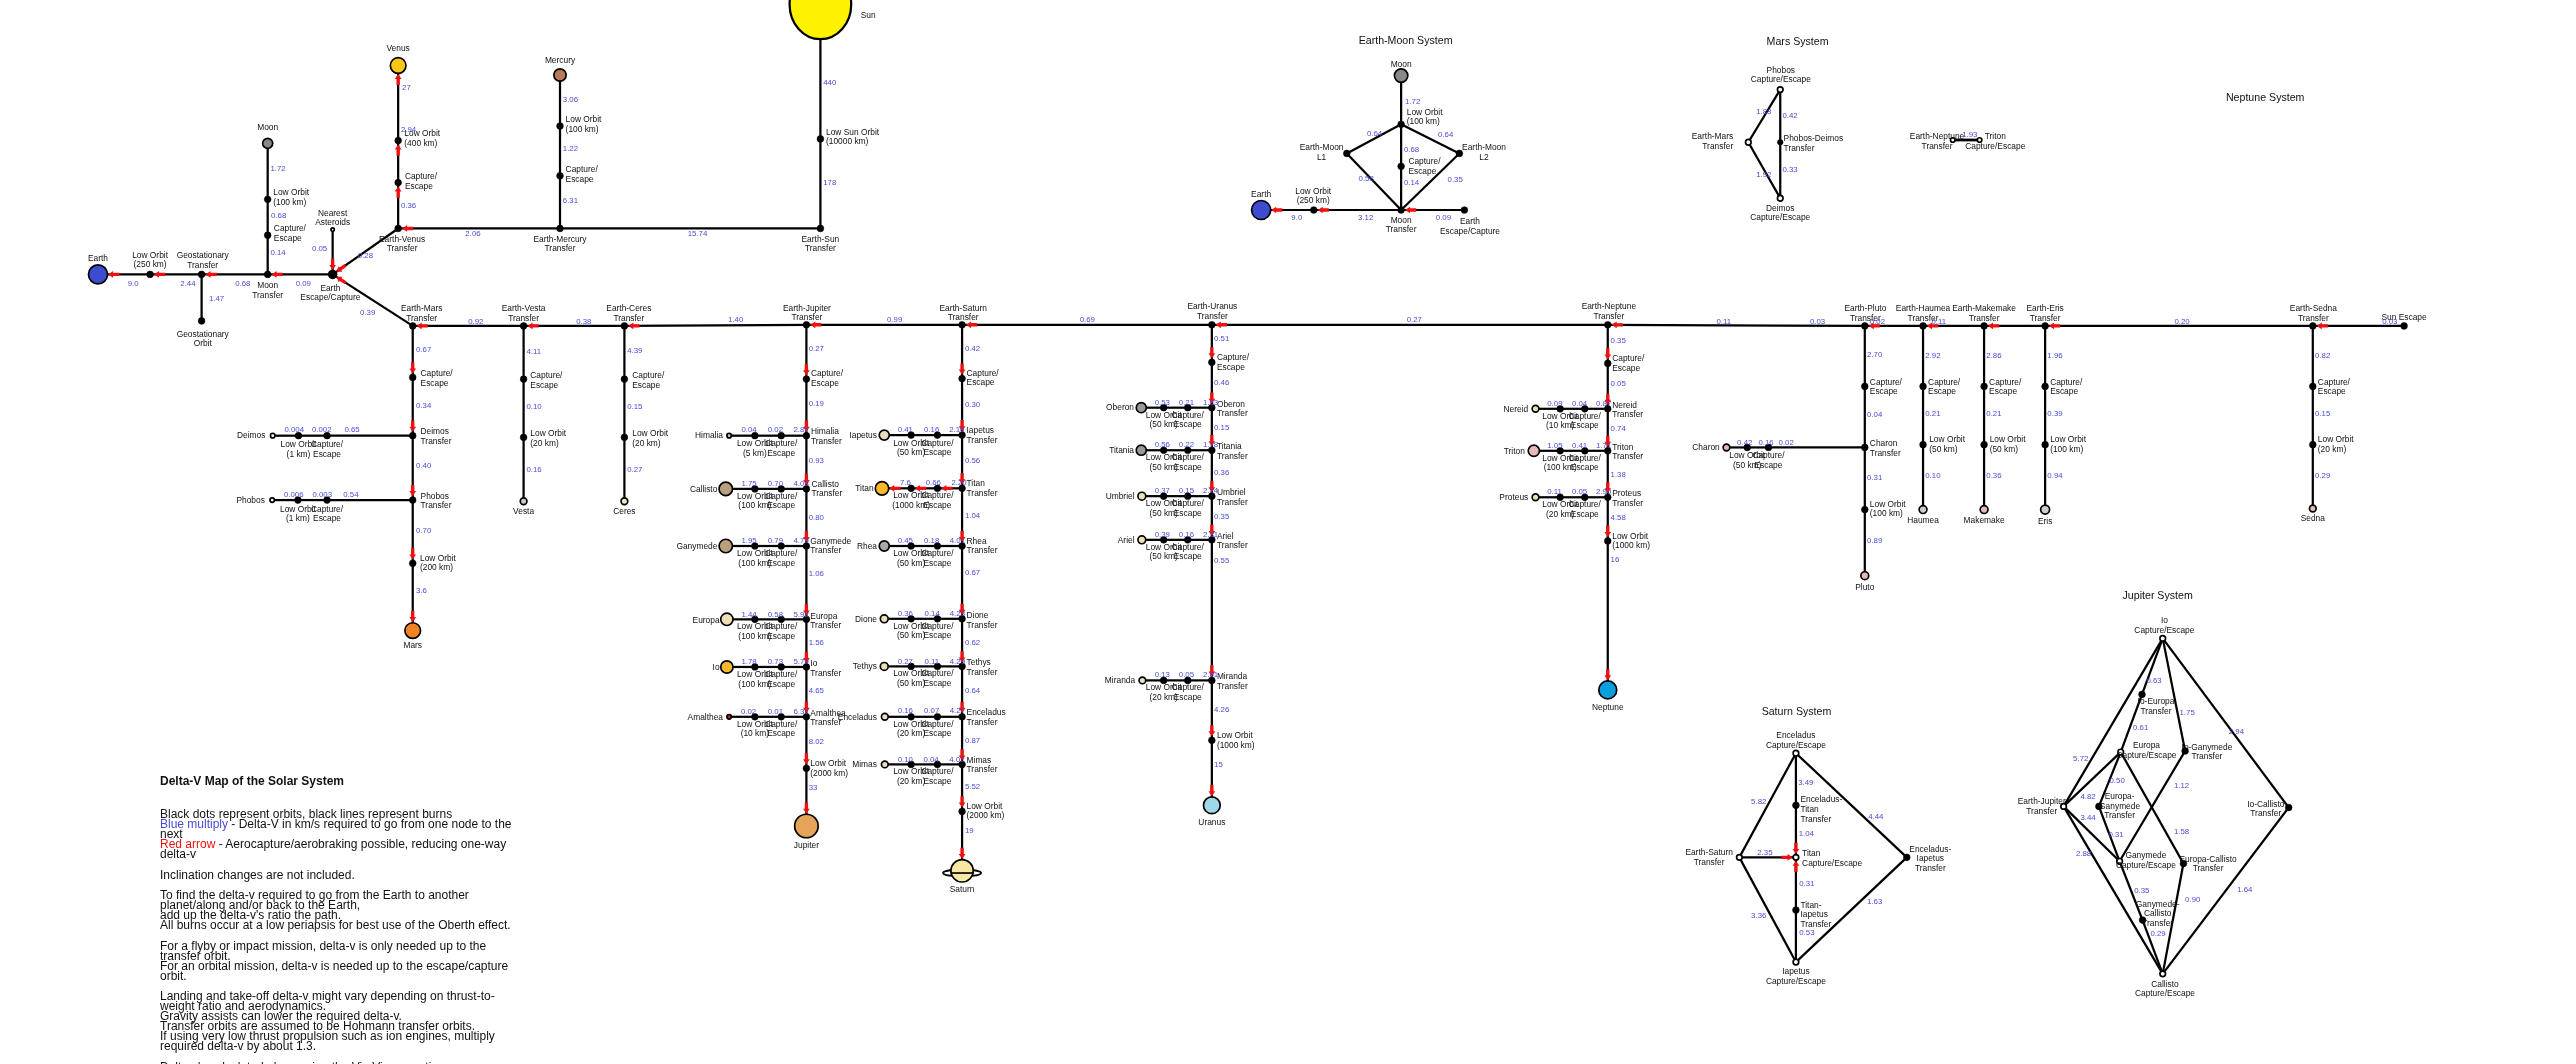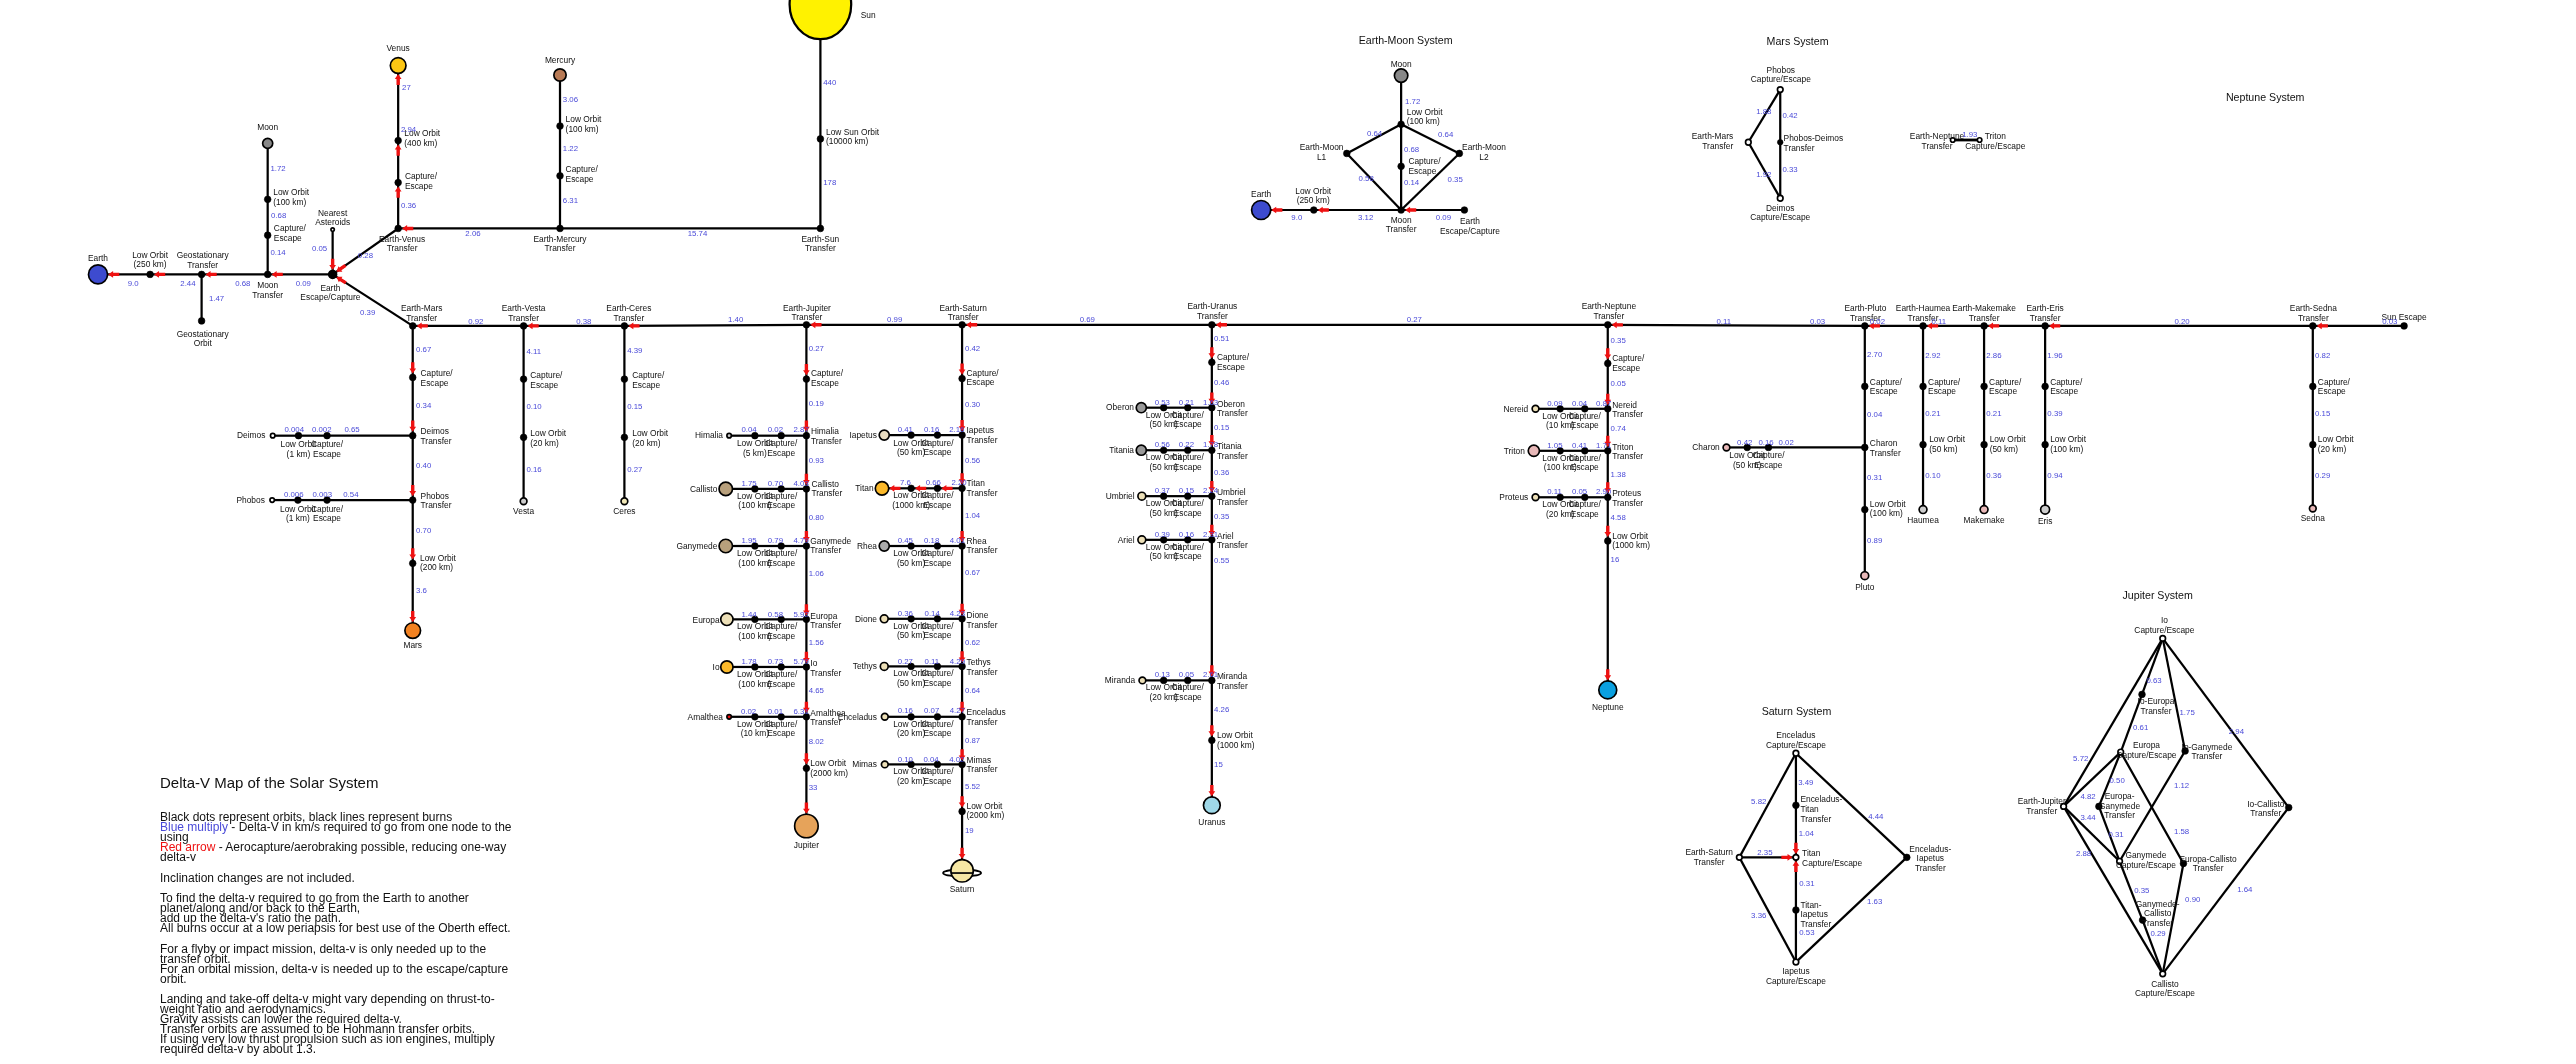--- a/index.html
+++ b/index.html
@@ -2,21 +2,21 @@
 <html style="font-size:9px"><head>
 <meta charset="utf-8">
 <style>
   html,body{margin:0;padding:0;background:#ffffff;}
   body{width:2576px;height:1064px;overflow:hidden;position:relative;font-family:"Liberation Sans",sans-serif;}
   #map{position:absolute;left:0;top:0;width:2576px;height:1064px;}
   .lbl{font-family:"Liberation Sans",sans-serif;font-size:15px;fill:#111;}
   .dv{font-family:"Liberation Sans",sans-serif;font-size:14px;fill:#4a4ad8;}
   .systitle{font-family:"Liberation Sans",sans-serif;font-size:19px;fill:#111;}
   #legend{position:absolute;left:160px;top:774px;width:364px;font-family:"Liberation Sans",sans-serif;color:#111;}
-  #legend h1{font-weight:normal;font-size:15px;margin:0 0 21px 0;}
+  #legend h1{font-weight:bold;font-size:12px;margin:0 0 21px 0;}
   #legend p{margin:0 0 10.6px 0;font-size:12px;line-height:10px;}
   #legend .blue{color:#4a4ad8;}
   #legend .red{color:#ee1111;text-align:center;}
 </style>
 </head>
 <body>
 
 <svg id="map" xmlns="http://www.w3.org/2000/svg" width="2576" height="1064" viewBox="0 0 4600 1900">
   <g id="edges">
       <line x1="175" y1="490" x2="268" y2="490" stroke="#000" stroke-width="4"></line>
@@ -914,21 +914,21 @@
       <text x="4045" y="180" class="systitle" text-anchor="middle">Neptune System</text>
       <text x="3208" y="1276" class="systitle" text-anchor="middle">Saturn System</text>
       <text x="3853" y="1070" class="systitle" text-anchor="middle">Jupiter System</text>
     </g>
 </svg>
 
 <div id="legend">
   <h1>Delta-V Map of the Solar System</h1>
   <p>
     <span>Black dots represent orbits, black lines represent burns</span><br>
-    <span class="blue">Blue multiply</span><span> - Delta-V in km/s required to go from one node to the using</span><br>
+    <span class="blue">Blue multiply</span><span> - Delta-V in km/s required to go from one node to the next</span><br>
     <span class="red">Red arrow</span><span> - Aerocapture/aerobraking possible, reducing one-way delta-v</span>
   </p>
   <p>Inclination changes are not included.</p>
   <p>
     <span>To find the delta-v required to go from the Earth to another planet/along and/or back to the Earth,</span><br>
     <span>add up the delta-v's ratio the path.</span><br>
     <span>All burns occur at a low periapsis for best use of the Oberth effect.</span>
   </p>
   <p>
     <span>For a flyby or impact mission, delta-v is only needed up to the transfer orbit.</span><br>

